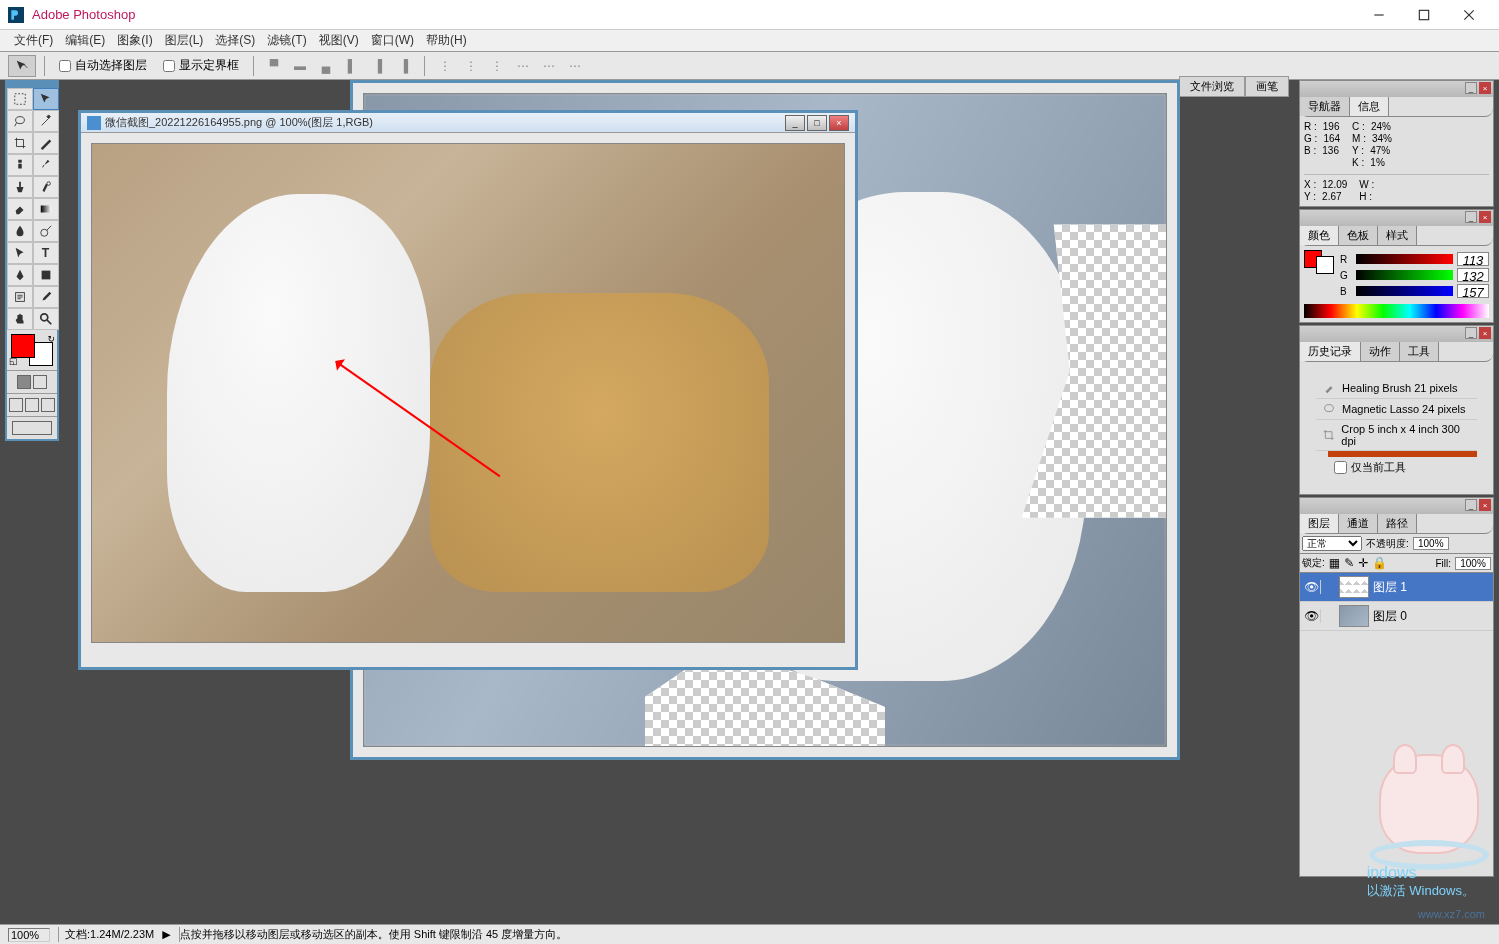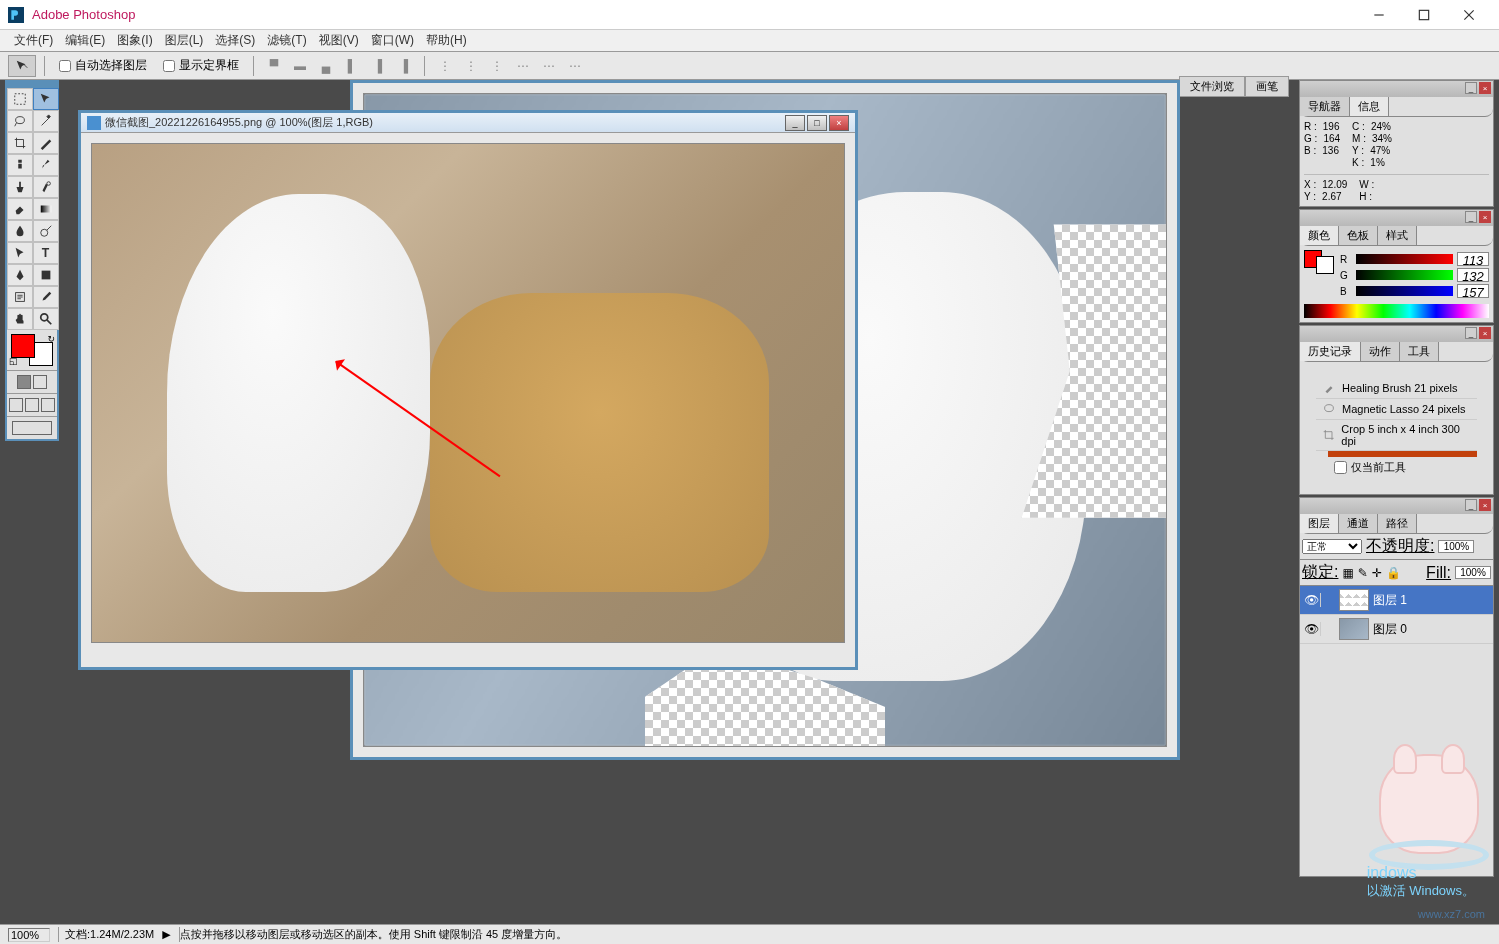--- a/index.html
+++ b/index.html
@@ -99,21 +99,21 @@
     .color-preview { display: flex; }
     .cp-fg { width: 18px; height: 18px; background: #ff0000; border:1px solid #000; }
     .cp-bg { width: 18px; height: 18px; background: #fff; border:1px solid #000; margin-left:-6px; margin-top:6px; }
     
     .history-item { padding: 3px 6px; display: flex; align-items: center; gap: 6px; font-size: 11px; border-bottom: 1px solid #ccc; cursor: pointer; }
     .history-icon { width: 14px; height: 14px; display: inline-block; }
     .history-footer { padding: 3px 6px; font-size: 11px; display: flex; align-items: center; gap: 4px; border-top:6px solid #c2410c;margin-left:12px; }
     
     .layer-opts { display: flex; align-items: center; gap: 4px; padding: 2px; border-bottom: 1px solid #888; }
     .layer-opts select { font-size: 10px; width: 60px; }
-    .layer-opts-lbl { font-size: 16px; text-decoration: underline; }
+    .layer-opts-lbl { font-size: 10px; }
     .layer-val { width: 36px; font-size: 10px; border:1px solid #888; background:#fff; text-align:center; }
     .layer-row { display: flex; align-items: center; padding: 3px; border-bottom: 1px solid #ccc; cursor: pointer; }
     .layer-row.sel { background: #4575c5; color: #fff; }
     .eye-icon { width: 18px; height: 14px; display: flex; align-items: center; justify-content: center; border-right: 1px solid #ccc; }
     .layer-thumb { width: 30px; height: 22px; border: 1px solid #888; margin: 0 4px; background-image: 
       linear-gradient(45deg, #ccc 25%, transparent 25%),
       linear-gradient(-45deg, #ccc 25%, transparent 25%);
       background-size: 8px 8px; background-color: #fff; }
     .layer-thumb.img { background: linear-gradient(135deg, #8898a8, #a8b8c8); }
     

